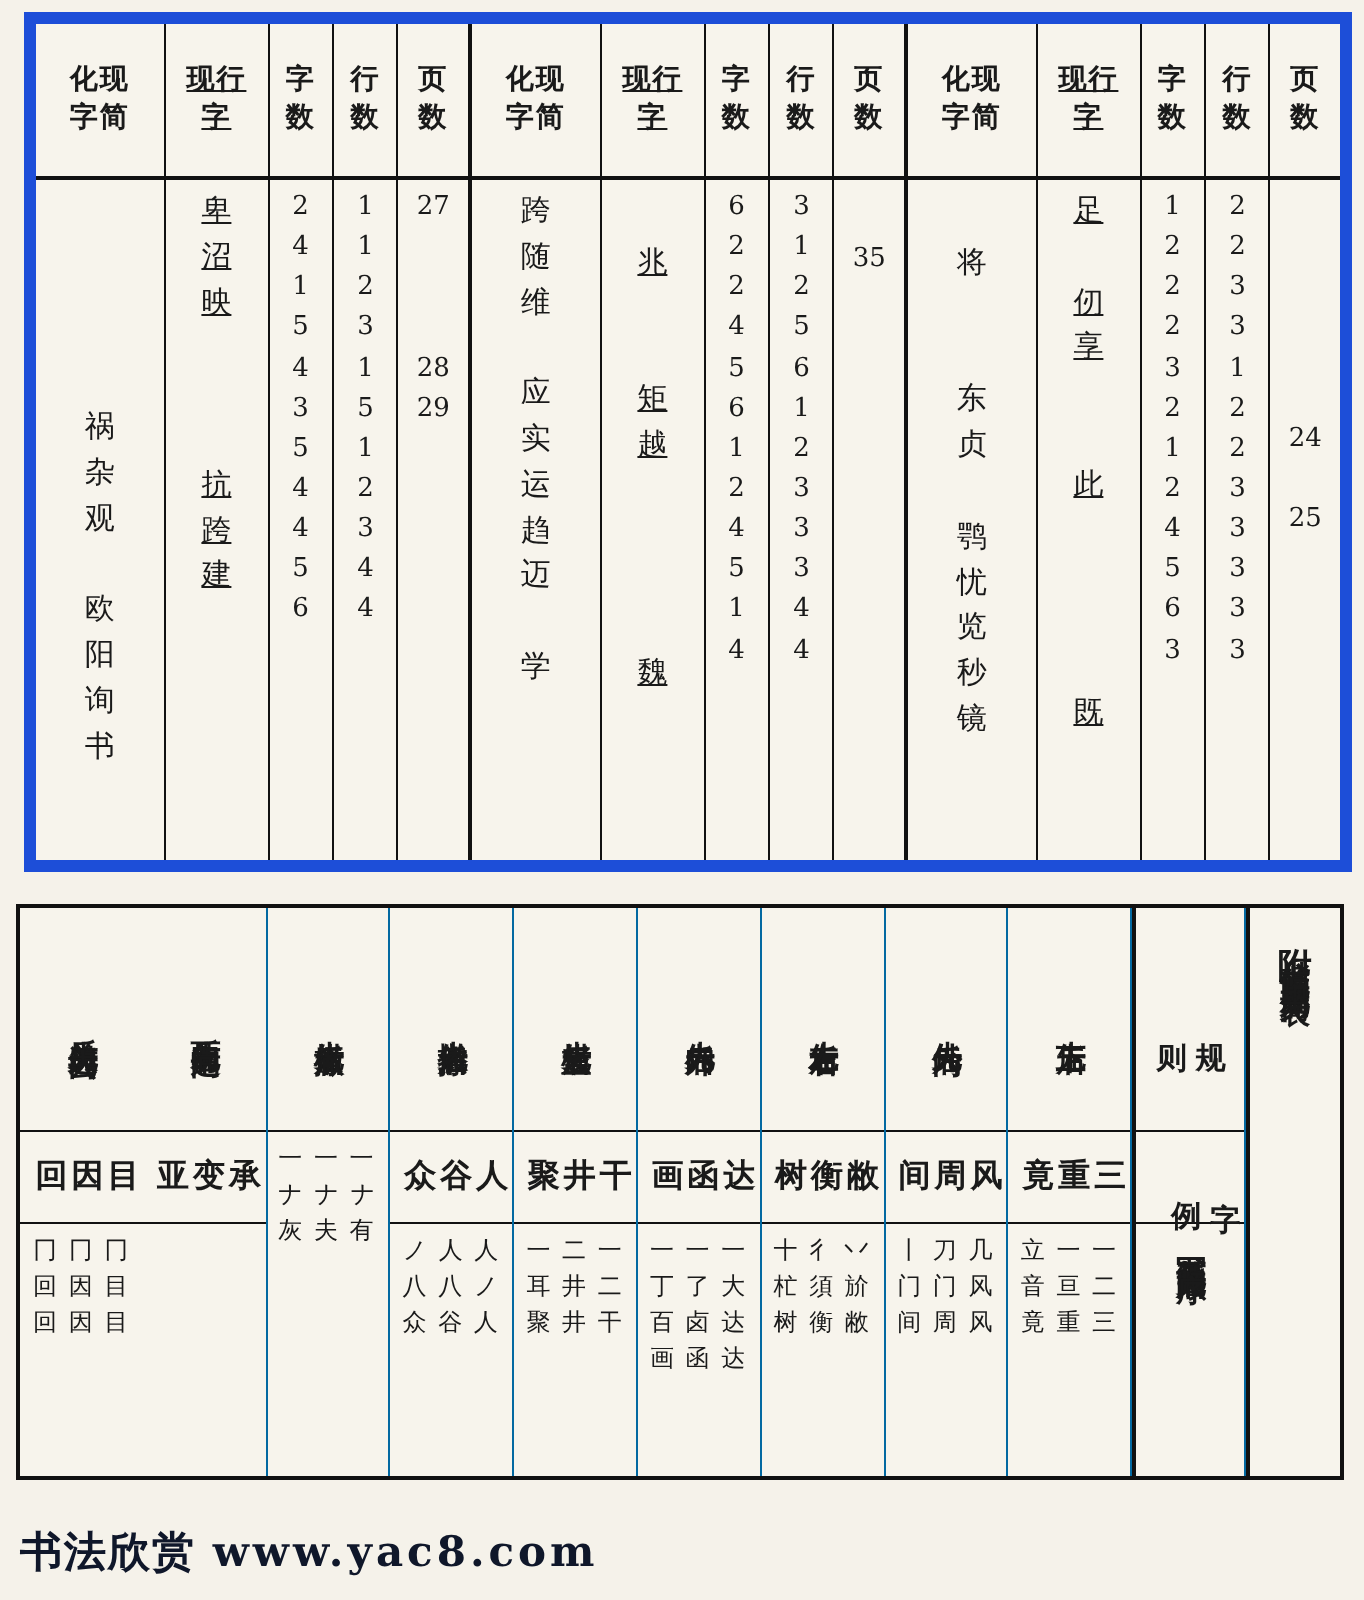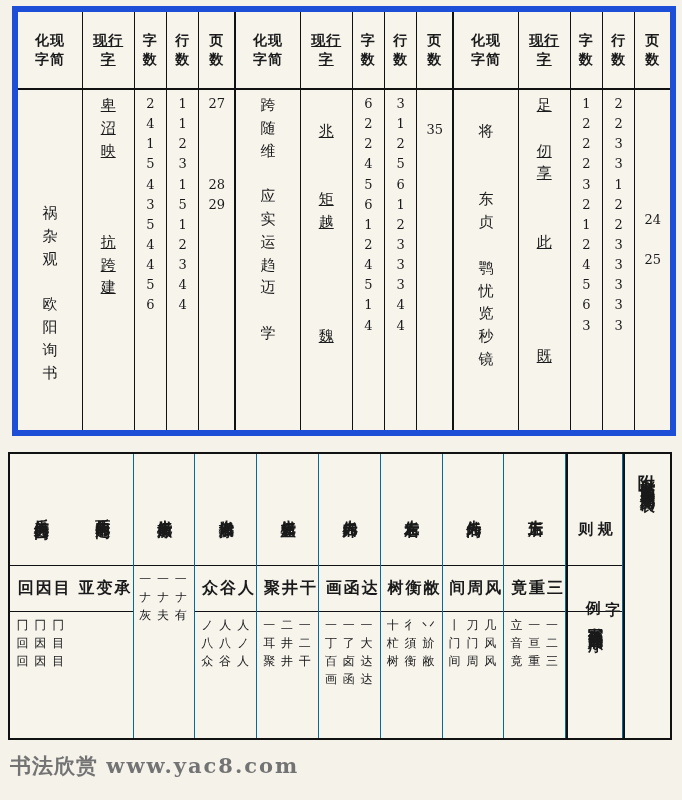--- a/index.html
+++ b/index.html
@@ -207,25 +207,25 @@
     font-size: 17px;
     font-weight: bold;
     font-family: "DejaVu Serif", serif;
     margin: 6px auto 0 auto;
   }
 
   
   .watermark {
     position: absolute;
     left: 10px;
-    bottom: 20px;
+    bottom: 10px;
     font-family: "DejaVu Serif", serif;
     font-size: 21px;
     font-weight: bold;
-    color: #737373;
+    color: #0f172a;
     letter-spacing: 1px;
     white-space: nowrap;
   }
   .watermark .url { letter-spacing: 2px; }
 </style>
 </head>
 <body>
 
 <div class="page">
 

